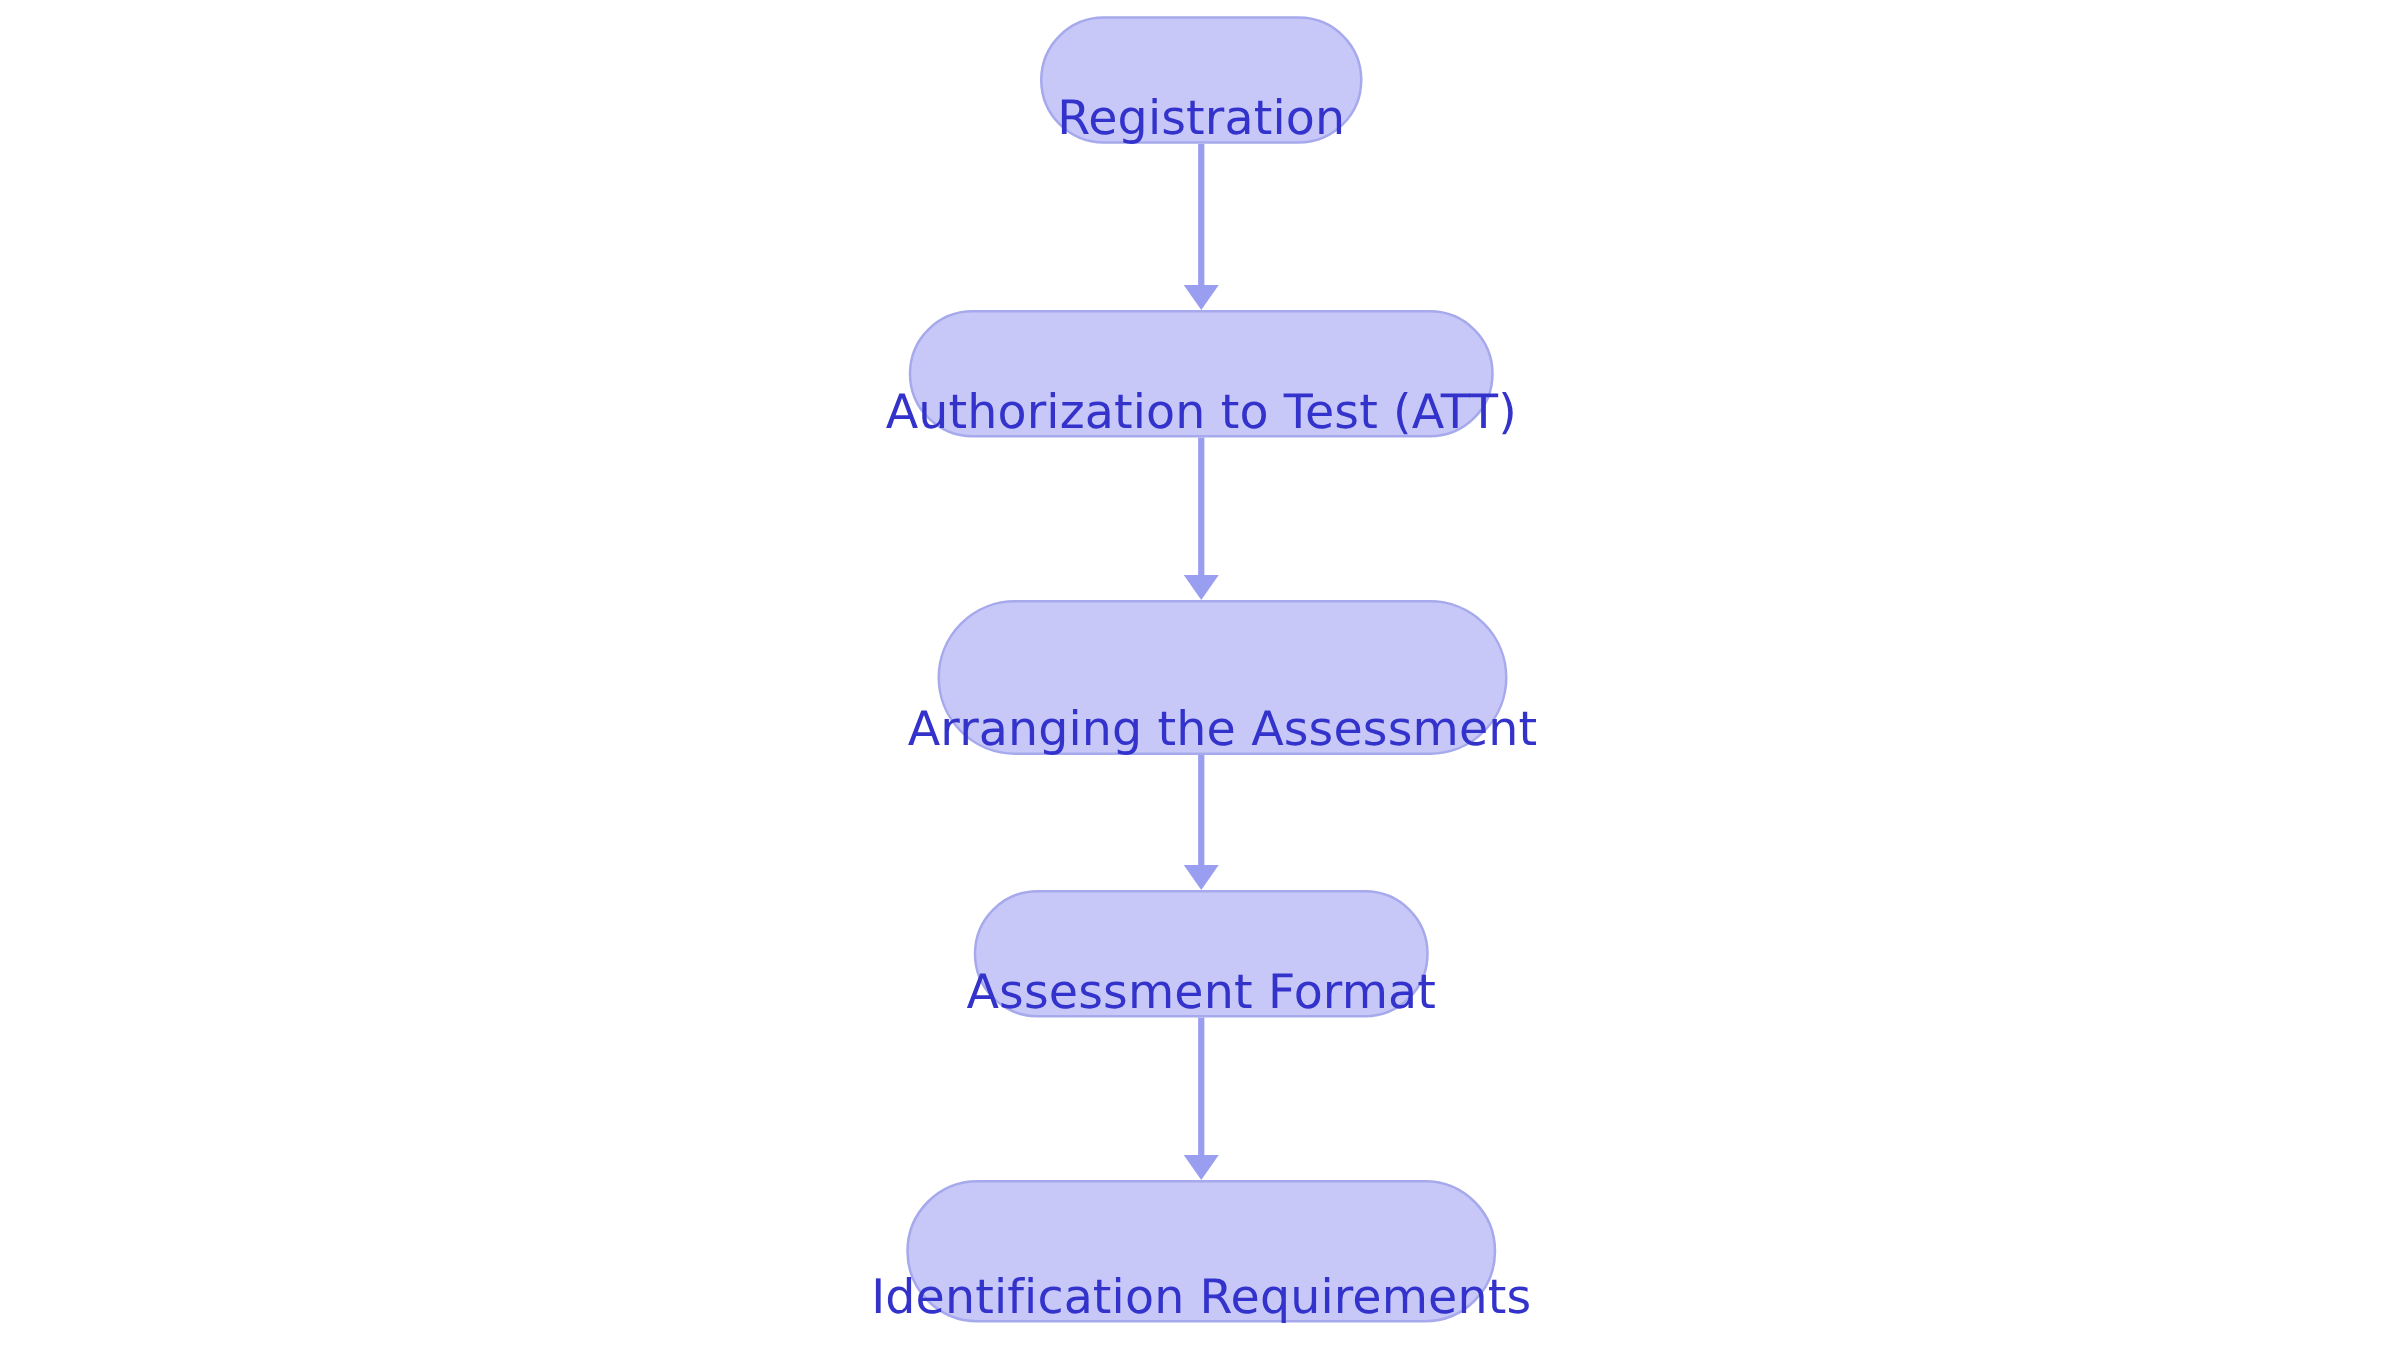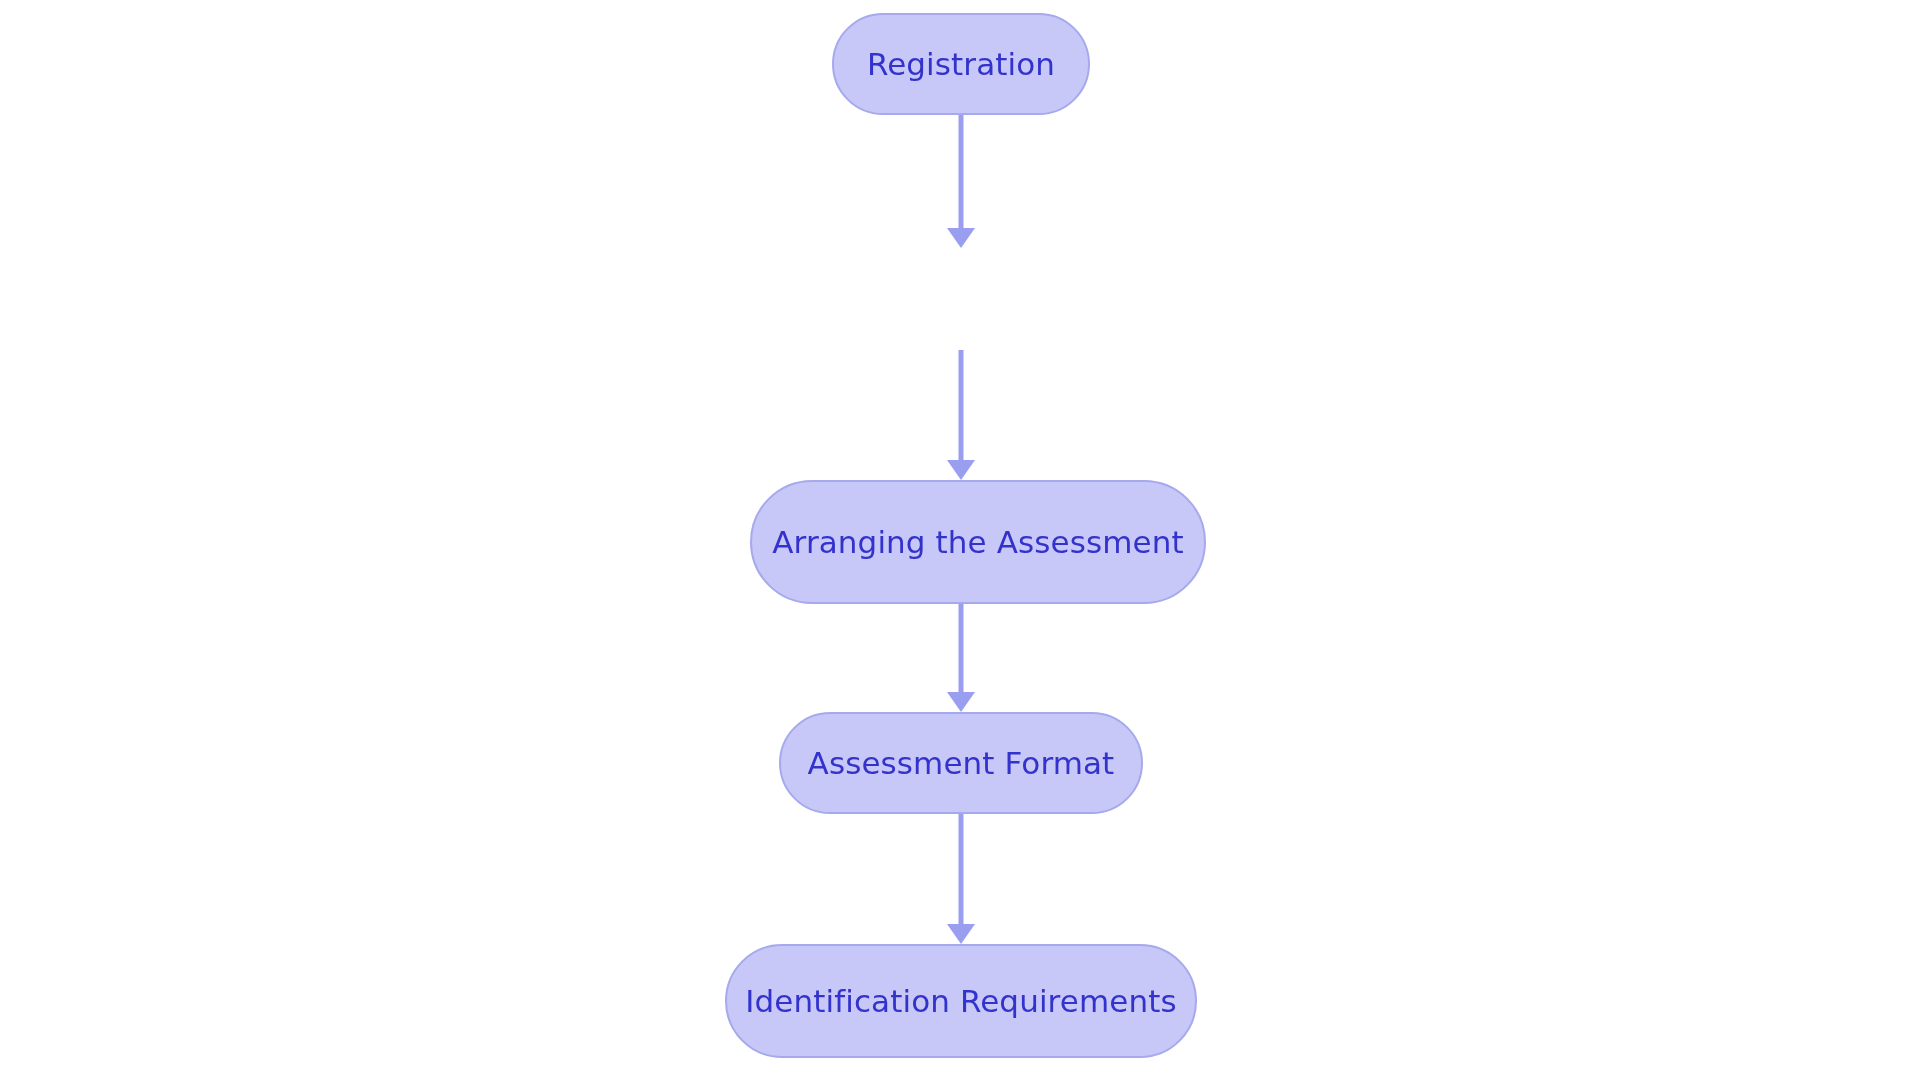--- a/index.html
+++ b/index.html
@@ -16,27 +16,27 @@
   #flowchart {
     position: relative;
     width: 1920px;
     height: 1083px;
     background: #ffffff;
   }
   .node {
     position: absolute;
     box-sizing: border-box;
     display: flex;
-    align-items: center;
+    align-items: flex-end;
     justify-content: center;
     border-radius: 999px;
     background: #c7c8f8;
     border: 2px solid #a6a9ec;
     color: #3333cc;
-    font-size: 31px;
+    font-size: 38px;
     font-weight: 400;
     letter-spacing: 0.1px;
     line-height: 1;
     white-space: nowrap;
     user-select: none;
   }
   .node-label {
     display: block;
     padding: 0 10px;
   }
@@ -79,20 +79,23 @@
     <g>
       <line class="edge-line" x1="961" y1="814" x2="961" y2="924"></line>
       <polygon class="edge-head" points="947,924 975,924 961,944"></polygon>
     </g>
   </svg>
 
   <div class="node" style="left:832px; top:13px; width:258px; height:102px;">
     <span class="node-label">Registration</span>
   </div>
 
+  <div class="node" style="left:727px; top:248px; width:468px; height:102px;">
+    <span class="node-label">Authorization to Test (ATT)</span>
+  </div>
 
   <div class="node" style="left:750px; top:480px; width:456px; height:124px;">
     <span class="node-label">Arranging the Assessment</span>
   </div>
 
   <div class="node" style="left:779px; top:712px; width:364px; height:102px;">
     <span class="node-label">Assessment Format</span>
   </div>
 
   <div class="node" style="left:725px; top:944px; width:472px; height:114px;">

